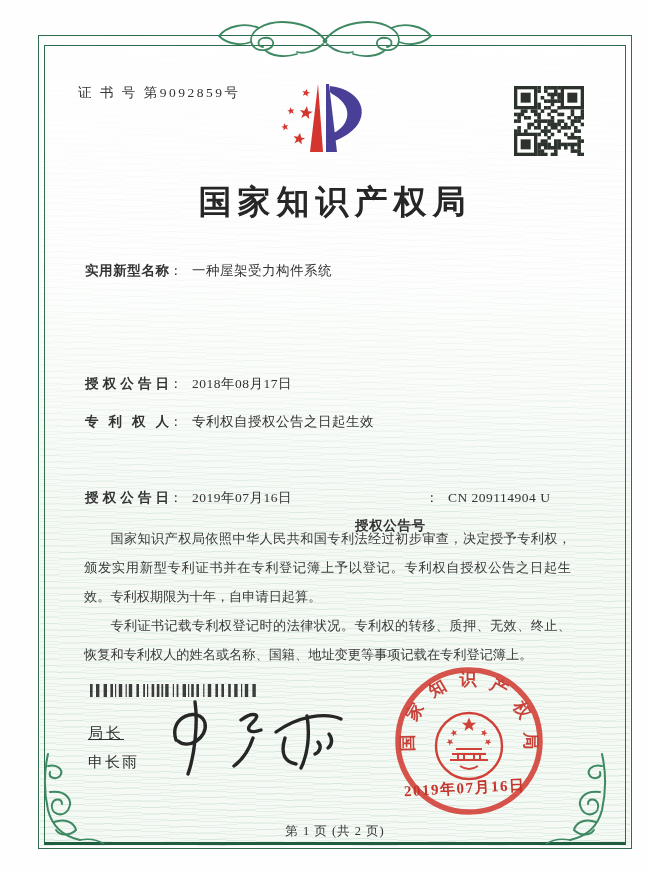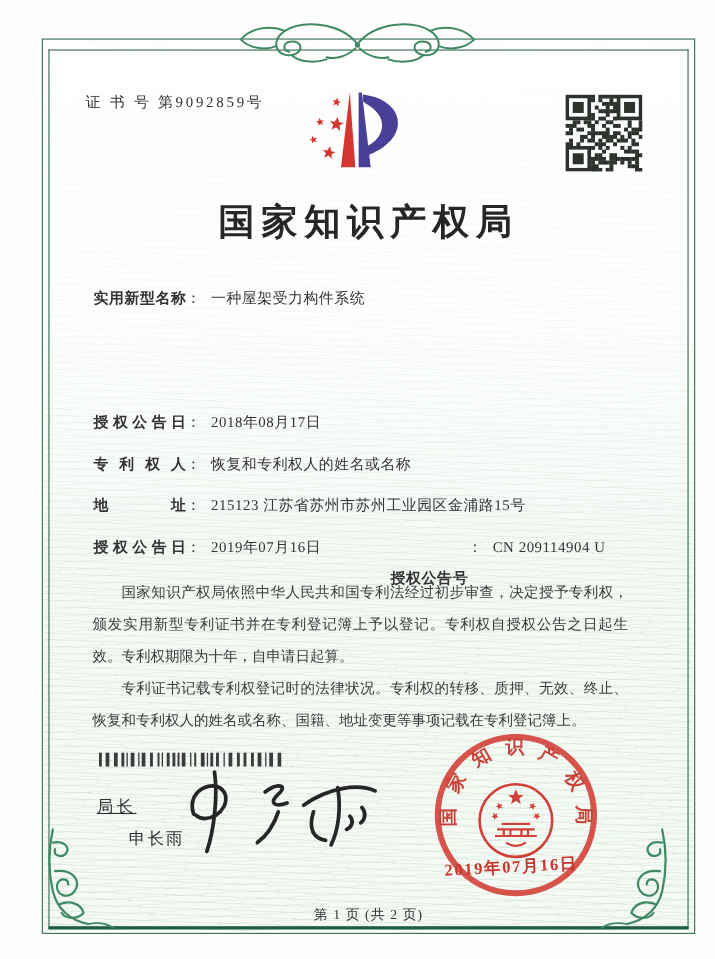--- a/index.html
+++ b/index.html
@@ -23,21 +23,21 @@
   .flabel{display:inline-block;width:84px;text-align:justify;text-align-last:justify;vertical-align:top;font-weight:bold;}
   .fcolon{display:inline-block;margin:0 2px 0 0;}
   .fvalue{display:inline-block;margin-left:4px;letter-spacing:.5px;}
   .grant2{position:absolute;left:270px;top:0;white-space:nowrap;}
   .grant2 .flabel{width:70px;margin-top:28px;}
   .body-text{left:84px;width:487px;top:524px;font-size:13.2px;line-height:29px;
              text-align:justify;color:#3a3a3a;}
   .body-text p{margin:0;text-indent:2em;}
   .barcode{left:90px;top:684px;}
   .director-title{left:88px;top:724px;font-size:15px;letter-spacing:3px;color:#2f2f2f;text-decoration:underline;}
-  .director-name{left:88px;top:753px;font-size:15px;letter-spacing:2px;color:#2f2f2f;margin-left:29px;}
+  .director-name{left:88px;top:753px;font-size:15px;letter-spacing:2px;color:#2f2f2f;}
   .signature{left:148px;top:696px;}
   .seal{left:388px;top:662px;opacity:.93;}
   .seal-date{left:404px;top:779px;font-size:15px;font-weight:700;color:#c5352c;
              letter-spacing:1.5px;transform:rotate(-3deg);white-space:nowrap;}
   .footer{left:0;right:0;top:823px;text-align:center;font-size:12.5px;color:#333;letter-spacing:1px;}
   .top-ornament{left:205px;top:14px;}
   .corner-bl{left:40px;top:752px;}
   .corner-br{left:544px;top:752px;transform:scaleX(-1);}
   .logo{left:268px;top:80px;}
   .qr{left:514px;top:86px;}
@@ -269,25 +269,21 @@
   <div class="frow abs" style="top:262px">
     <span class="flabel">实用新型名称</span><span class="fcolon">：</span>
     <span class="fvalue">一种屋架受力构件系统</span>
   </div>
   <div class="frow abs" style="top:375px">
     <span class="flabel">授权公告日</span><span class="fcolon">：</span>
     <span class="fvalue">2018年08月17日</span>
   </div>
   <div class="frow abs" style="top:413px">
     <span class="flabel">专利权人</span><span class="fcolon">：</span>
-    <span class="fvalue">恢复和专利权人的姓名或名称</span>
-  </div>
-  <div class="frow abs" style="top:451px">
-    <span class="flabel">地址</span><span class="fcolon">：</span>
-    <span class="fvalue">215123 江苏省苏州市苏州工业园区金浦路15号</span>
+    <span class="fvalue">专利权自授权公告之日起生效</span>
   </div>
   <div class="frow abs" style="top:489px">
     <span class="flabel">授权公告日</span><span class="fcolon">：</span>
     <span class="fvalue">2019年07月16日</span>
     <span class="grant2">
       <span class="flabel">授权公告号</span><span class="fcolon">：</span>
       <span class="fvalue">CN 209114904 U</span>
     </span>
   </div>
 

